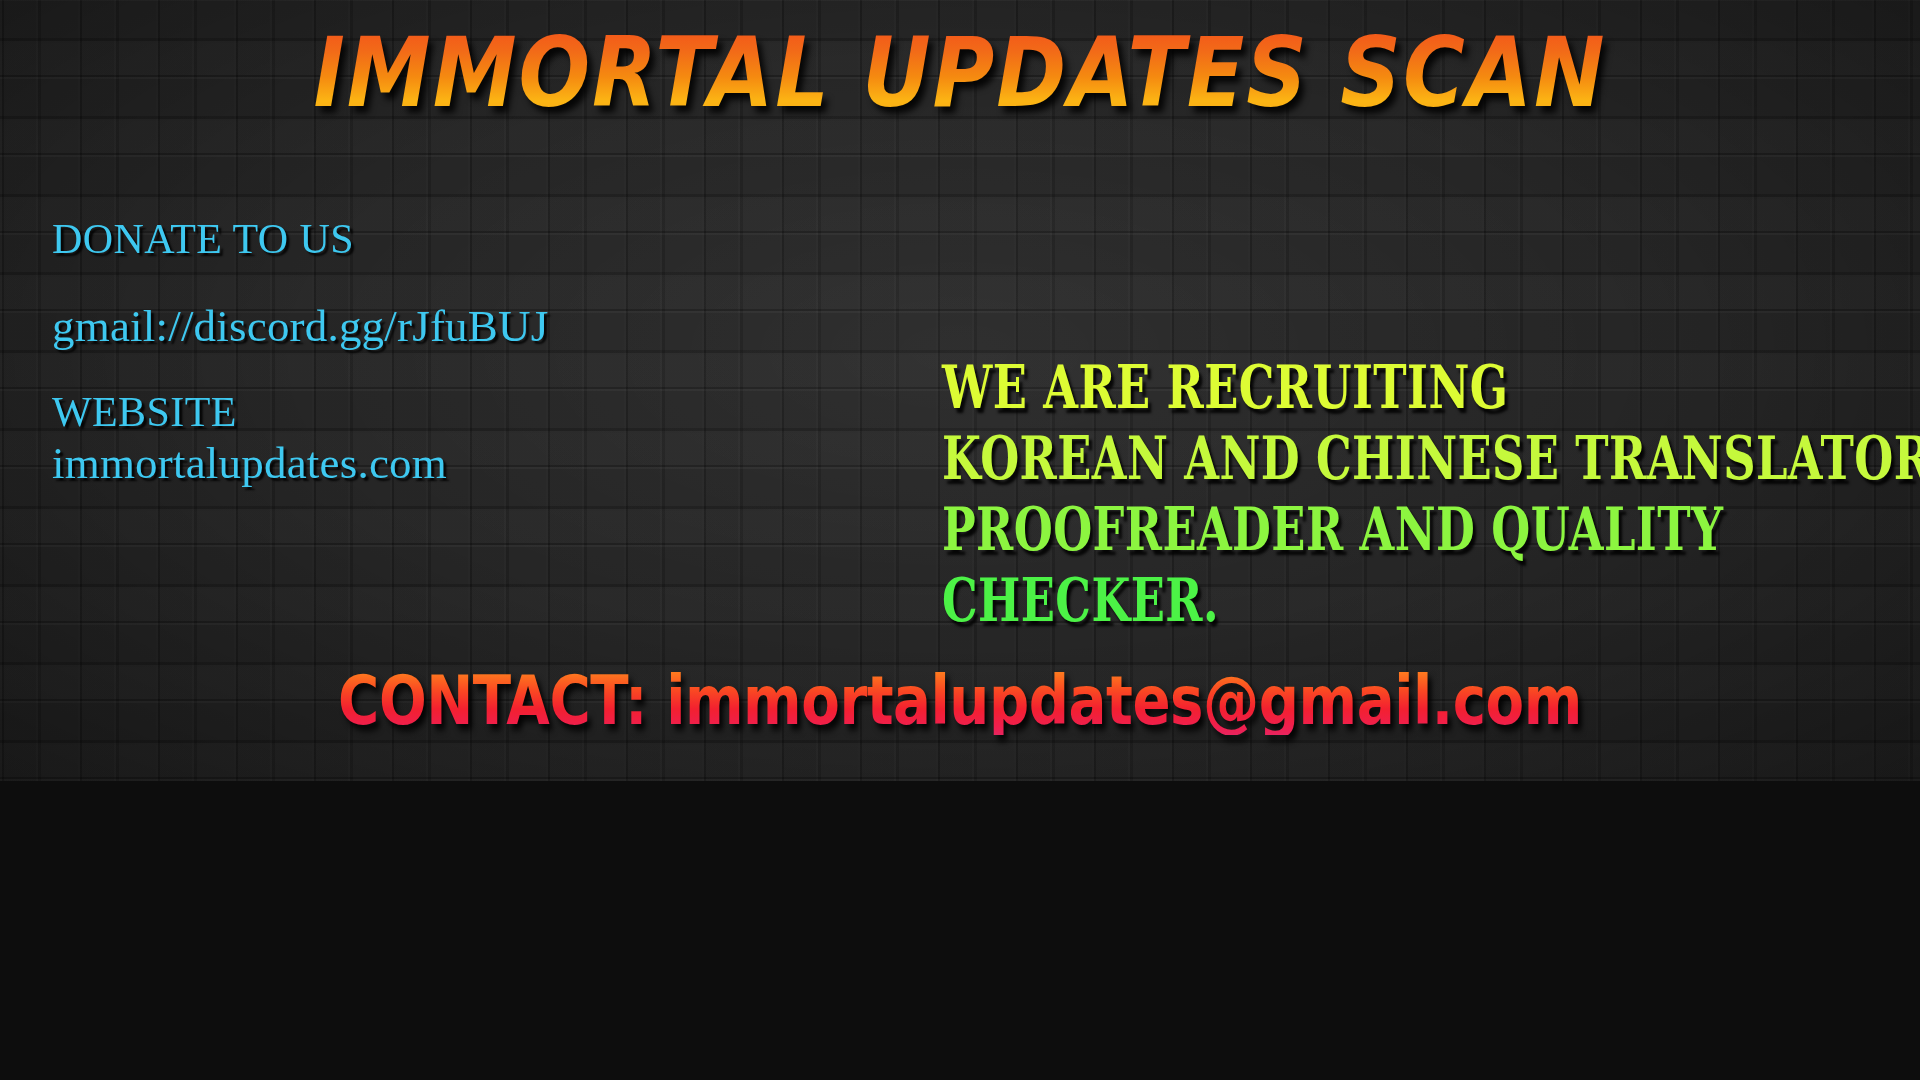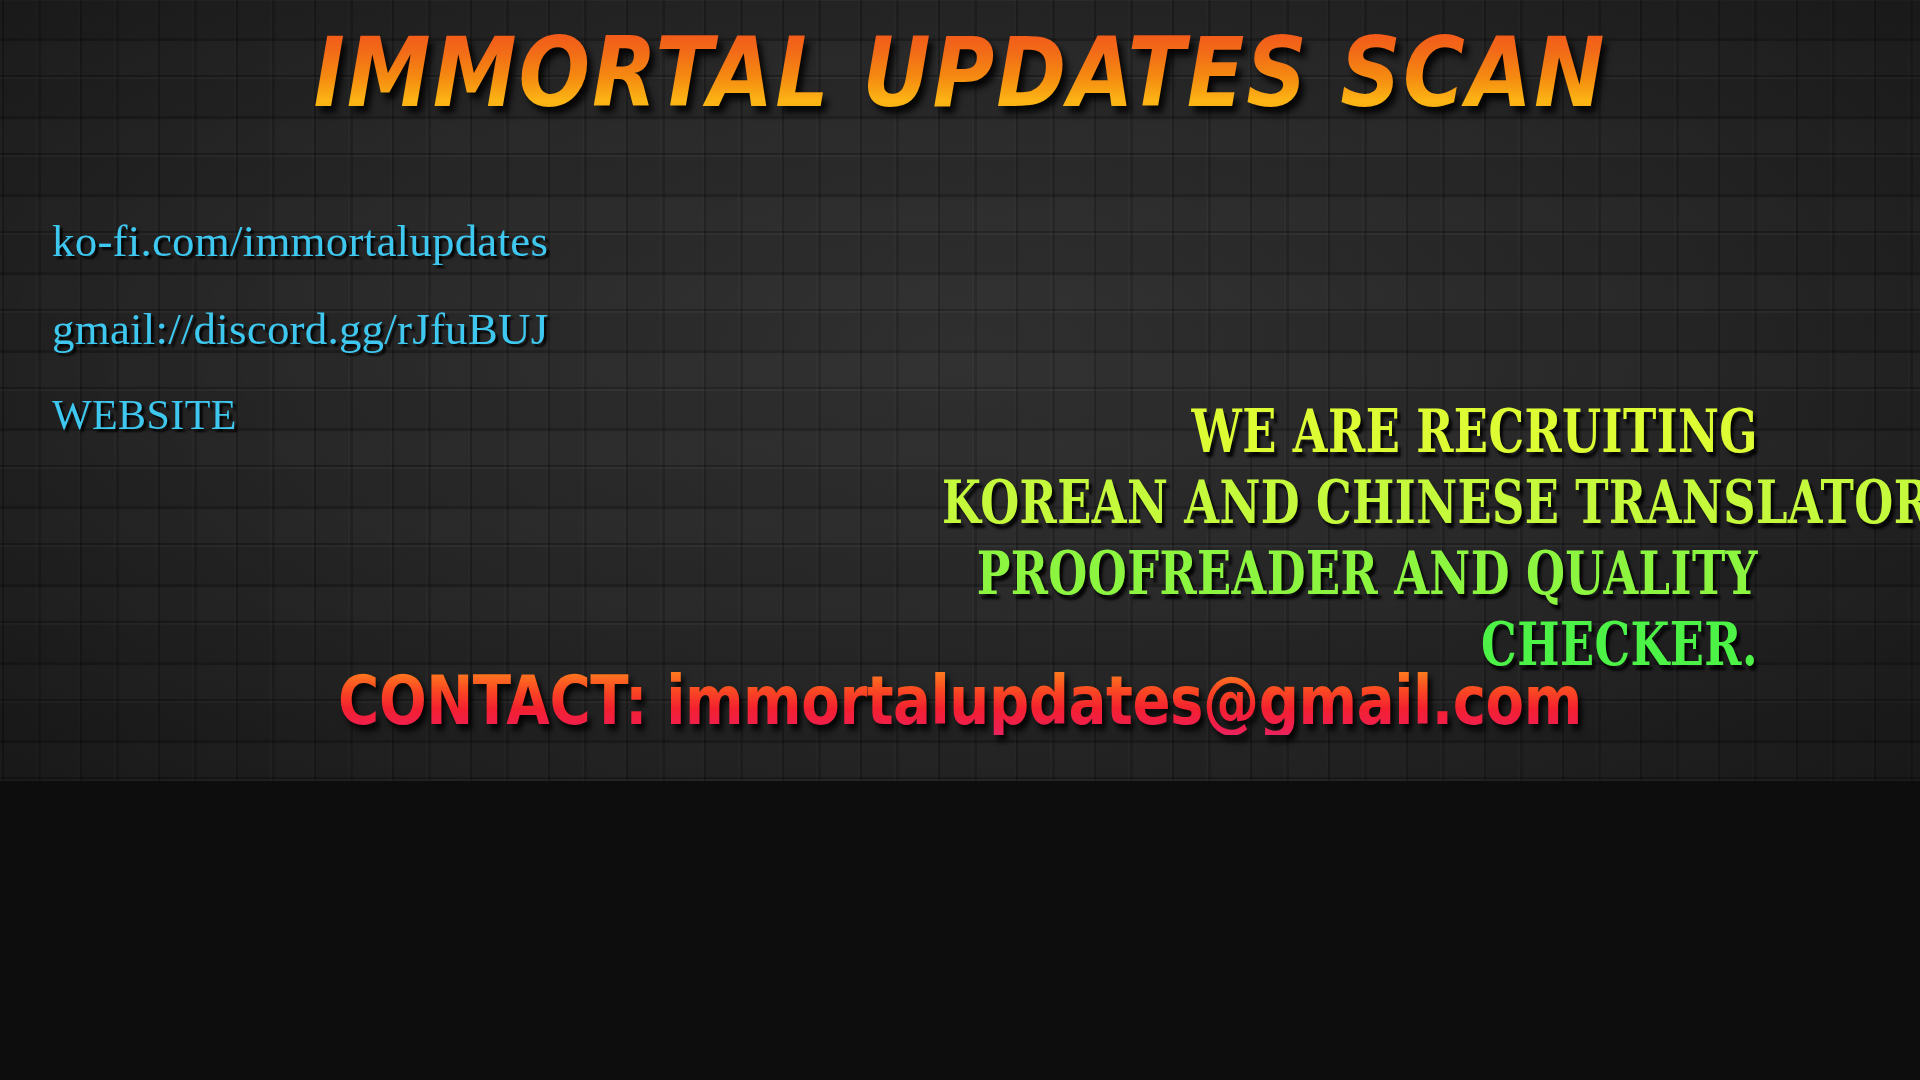--- a/index.html
+++ b/index.html
@@ -132,23 +132,23 @@
   }
   .link-value {
     font-size: 45px;
     letter-spacing: .2px;
   }
 
   
   #recruit-block {
     position: absolute;
     left: 840px;
-    top: 396px;
+    top: 352px;
     width: 1020px;
-    text-align: right;
+    text-align: left;
   }
   .recruit-line {
     font-family: "DejaVu Serif", "Liberation Serif", serif;
     font-weight: 700;
     text-transform: uppercase;
     line-height: 1.27;
     letter-spacing: 0.5px;
     transform: scaleX(0.80) scaleY(1.06);
     transform-origin: center;
     text-shadow: 4px 5px 3px rgba(0,0,0,0.85);
@@ -189,30 +189,31 @@
 
   <div class="layer weave"></div>
   <div class="layer weave2"></div>
   <div class="layer vignette"></div>
 
   <div id="banner-title">IMMORTAL UPDATES SCAN</div>
 
   <div id="links-block">
 
     <div class="link-group">
-      <div class="link-value">ko-fi.com/immortalupdates</div>
+      <div class="link-label">DONATE TO US</div>
     </div>
 
 
     <div class="link-group">
       <div class="link-value">gmail://discord.gg/rJfuBUJ</div>
     </div>
 
     <div class="link-group">
       <div class="link-label">WEBSITE</div>
+      <div class="link-value">immortalupdates.com</div>
     </div>
 
   </div>
 
   <div id="recruit-block">
     <div class="recruit-line l1">WE ARE RECRUITING</div>
     <div class="recruit-line l2">KOREAN AND CHINESE TRANSLATOR,</div>
     <div class="recruit-line l3">PROOFREADER AND QUALITY</div>
     <div class="recruit-line l4">CHECKER.</div>
   </div>

